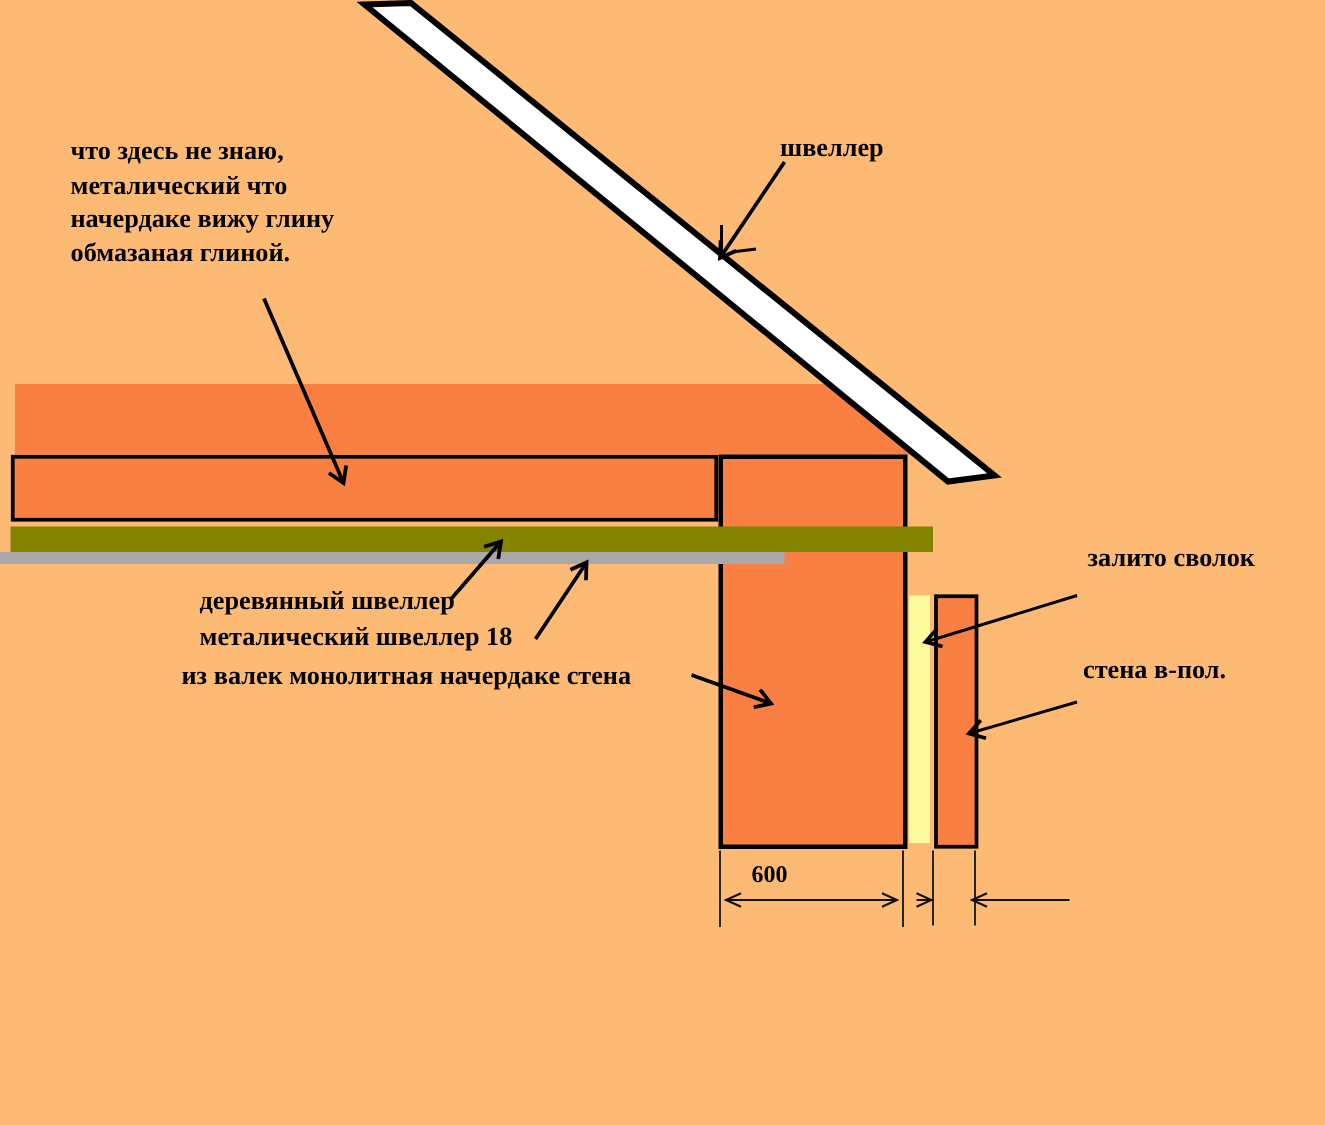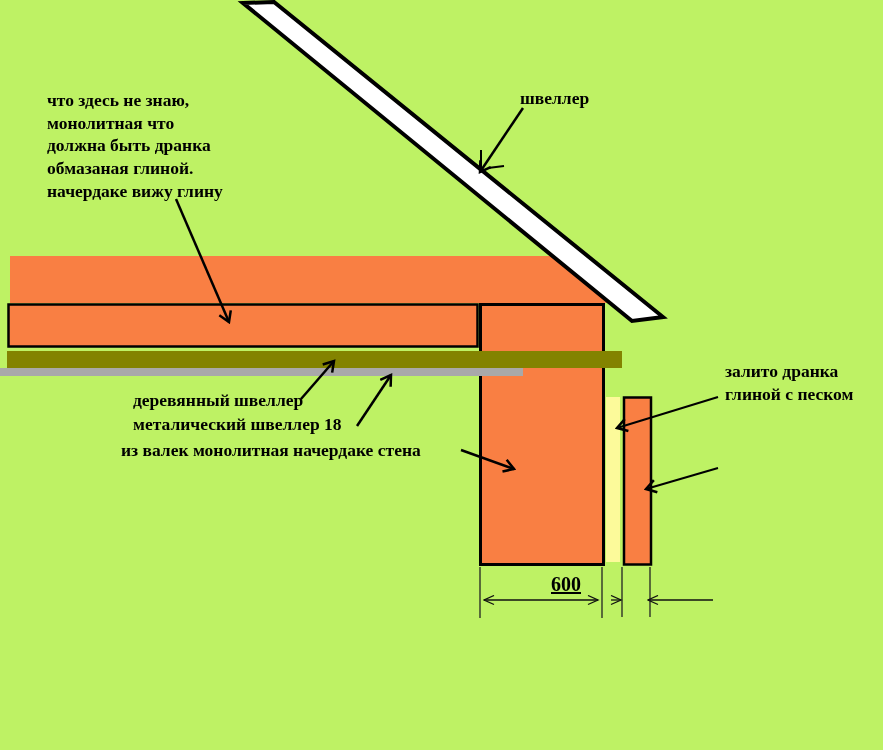--- a/index.html
+++ b/index.html
@@ -1,35 +1,34 @@
 <!DOCTYPE html>
 <html><head>
 <meta charset="utf-8">
 <style>
   html,body{margin:0;padding:0;background:#fff;}
   #canvas{
     position:relative;
     width:883px;height:750px;
-    background:#bef264;
+    background:#fdba74;
     overflow:hidden;
     font-family:"Liberation Serif","DejaVu Serif",serif;
   }
   #shapes{position:absolute;left:0;top:0;}
   .lbl{
     position:absolute;
     color:#000;
     font-weight:bold;
     font-size:17.5px;
     line-height:22.7px;
     white-space:nowrap;
   }
   .dim-text{
-    font-size:20px;
-    text-align:right;
-    text-decoration:underline;
+    font-size:16px;
+    text-align:left;
   }
 </style>
 </head>
 <body>
 
 <div id="canvas">
 
   <svg id="shapes" width="883" height="750" viewBox="0 0 883 750">
     <defs>
       <marker id="ah" viewBox="0 0 12 12" refX="10" refY="6" markerWidth="15" markerHeight="15" orient="auto" markerUnits="userSpaceOnUse">
@@ -79,37 +78,36 @@
 
     <line x1="461" y1="450" x2="514" y2="469" stroke="#000" stroke-width="2.5" marker-end="url(#ah)"></line>
 
     <line x1="718" y1="397" x2="617" y2="428" stroke="#000" stroke-width="2" marker-end="url(#ah)"></line>
 
     <line x1="718" y1="468" x2="646" y2="489" stroke="#000" stroke-width="2" marker-end="url(#ah)"></line>
   </svg>
 
   <div class="lbl" style="left:47px;top:89px;">
     <div>что здесь не знаю,</div>
-    <div>монолитная что</div>
-    <div>должна быть дранка</div>
+    <div>металический что</div>
+    <div>начердаке вижу глину</div>
     <div>обмазаная глиной.</div>
-    <div>начердаке вижу глину</div>
   </div>
 
   <div class="lbl" style="left:520px;top:87px;">швеллер</div>
 
   <div class="lbl" style="left:133px;top:389px;">деревянный швеллер</div>
 
   <div class="lbl" style="left:133px;top:413px;">металический швеллер 18</div>
 
   <div class="lbl" style="left:121px;top:439px;">из валек монолитная начердаке стена</div>
 
   <div class="lbl" style="left:725px;top:360px;">
-    <div>залито дранка</div>
-    <div>глиной с песком</div>
+    <div>залито сволок</div>
   </div>
 
   <div class="lbl" style="left:722px;top:435px;">
+    <div>стена в-пол.</div>
   </div>
 
   <div class="lbl dim-text" style="left:501px;top:573px;width:80px;">600</div>
 
 </div>
 
 </body></html>

